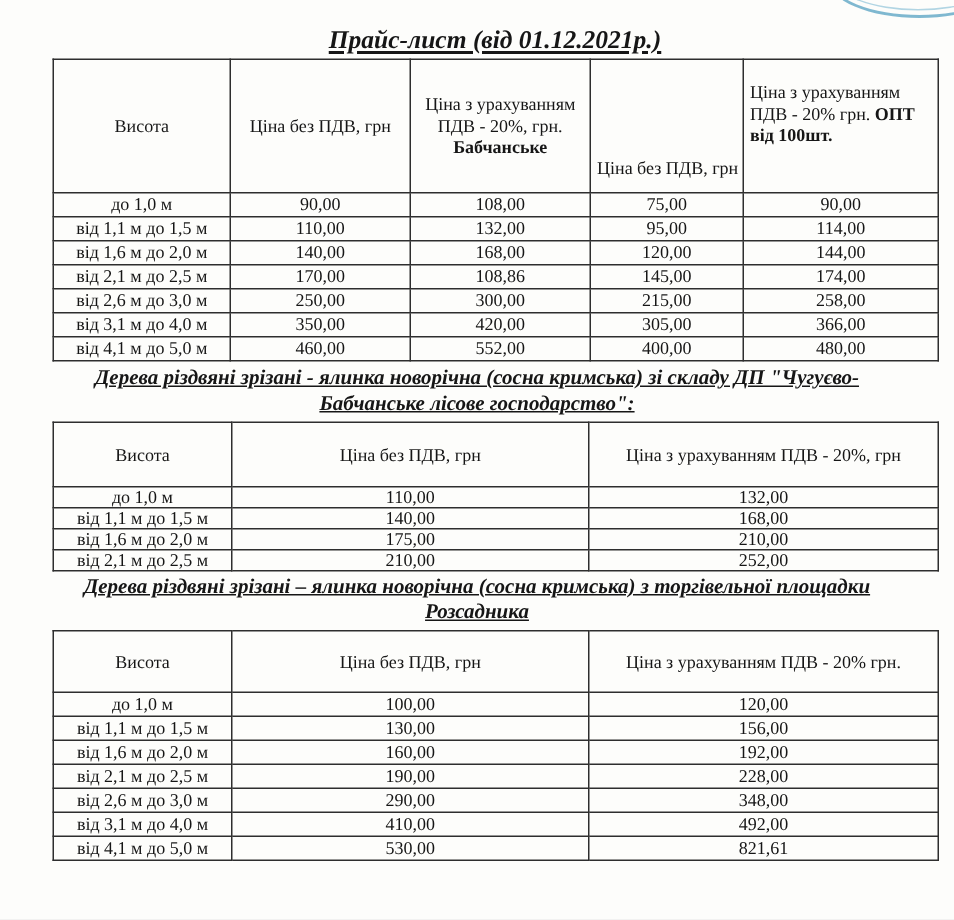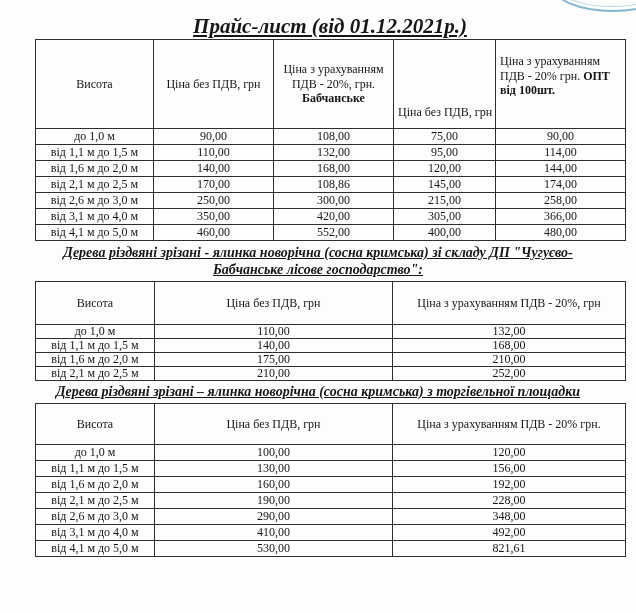--- a/index.html
+++ b/index.html
@@ -11,21 +11,21 @@
   
   .stamp-outer {
     position:absolute; top:-40px; left:552px; width:118px; height:48px;
     border:2.5px solid #69abc8; border-radius:50%; opacity:.85;
   }
   .stamp-inner {
     position:absolute; top:-37px; left:556px; width:110px; height:42px;
     border:1px solid #9ecbdd; border-radius:50%; opacity:.8;
   }
   .title {
-    text-align:center; padding-top:14px; font-size:21px; line-height:25px;
+    text-align:center; padding-top:14px; font-size:17px; line-height:25px;
     font-weight:bold; font-style:italic;
     text-decoration:underline; text-decoration-thickness:2px; text-underline-offset:2px;padding-left:24px;
   }
   .h-sec {
     text-align:center; font-size:14px; line-height:17px;
     font-weight:bold; font-style:italic; text-decoration:underline;
   }
   .h1 { margin:13px 6px 6px 6px; }
   .h2 { margin:3px 6px 3px 6px; }
   .h3 { margin:2px 6px 3px 6px; }
@@ -162,20 +162,21 @@
       <tr>
           <td>від 2,1 м до 2,5 м</td>
           <td>210,00</td>
           <td>252,00</td>
         </tr>
     </tbody>
   </table>
 
   <div class="h-sec h3">
     <span class="blk">Дерева різдвяні зрізані – ялинка новорічна (сосна кримська) з торгівельної площадки</span>
+    <span class="blk">Розсадника</span>
   </div>
 
   <table class="t3">
     <colgroup>
       <col style="width:119px">
         <col style="width:238px">
         <col style="width:233px">
     </colgroup>
     <thead>
       <tr>

